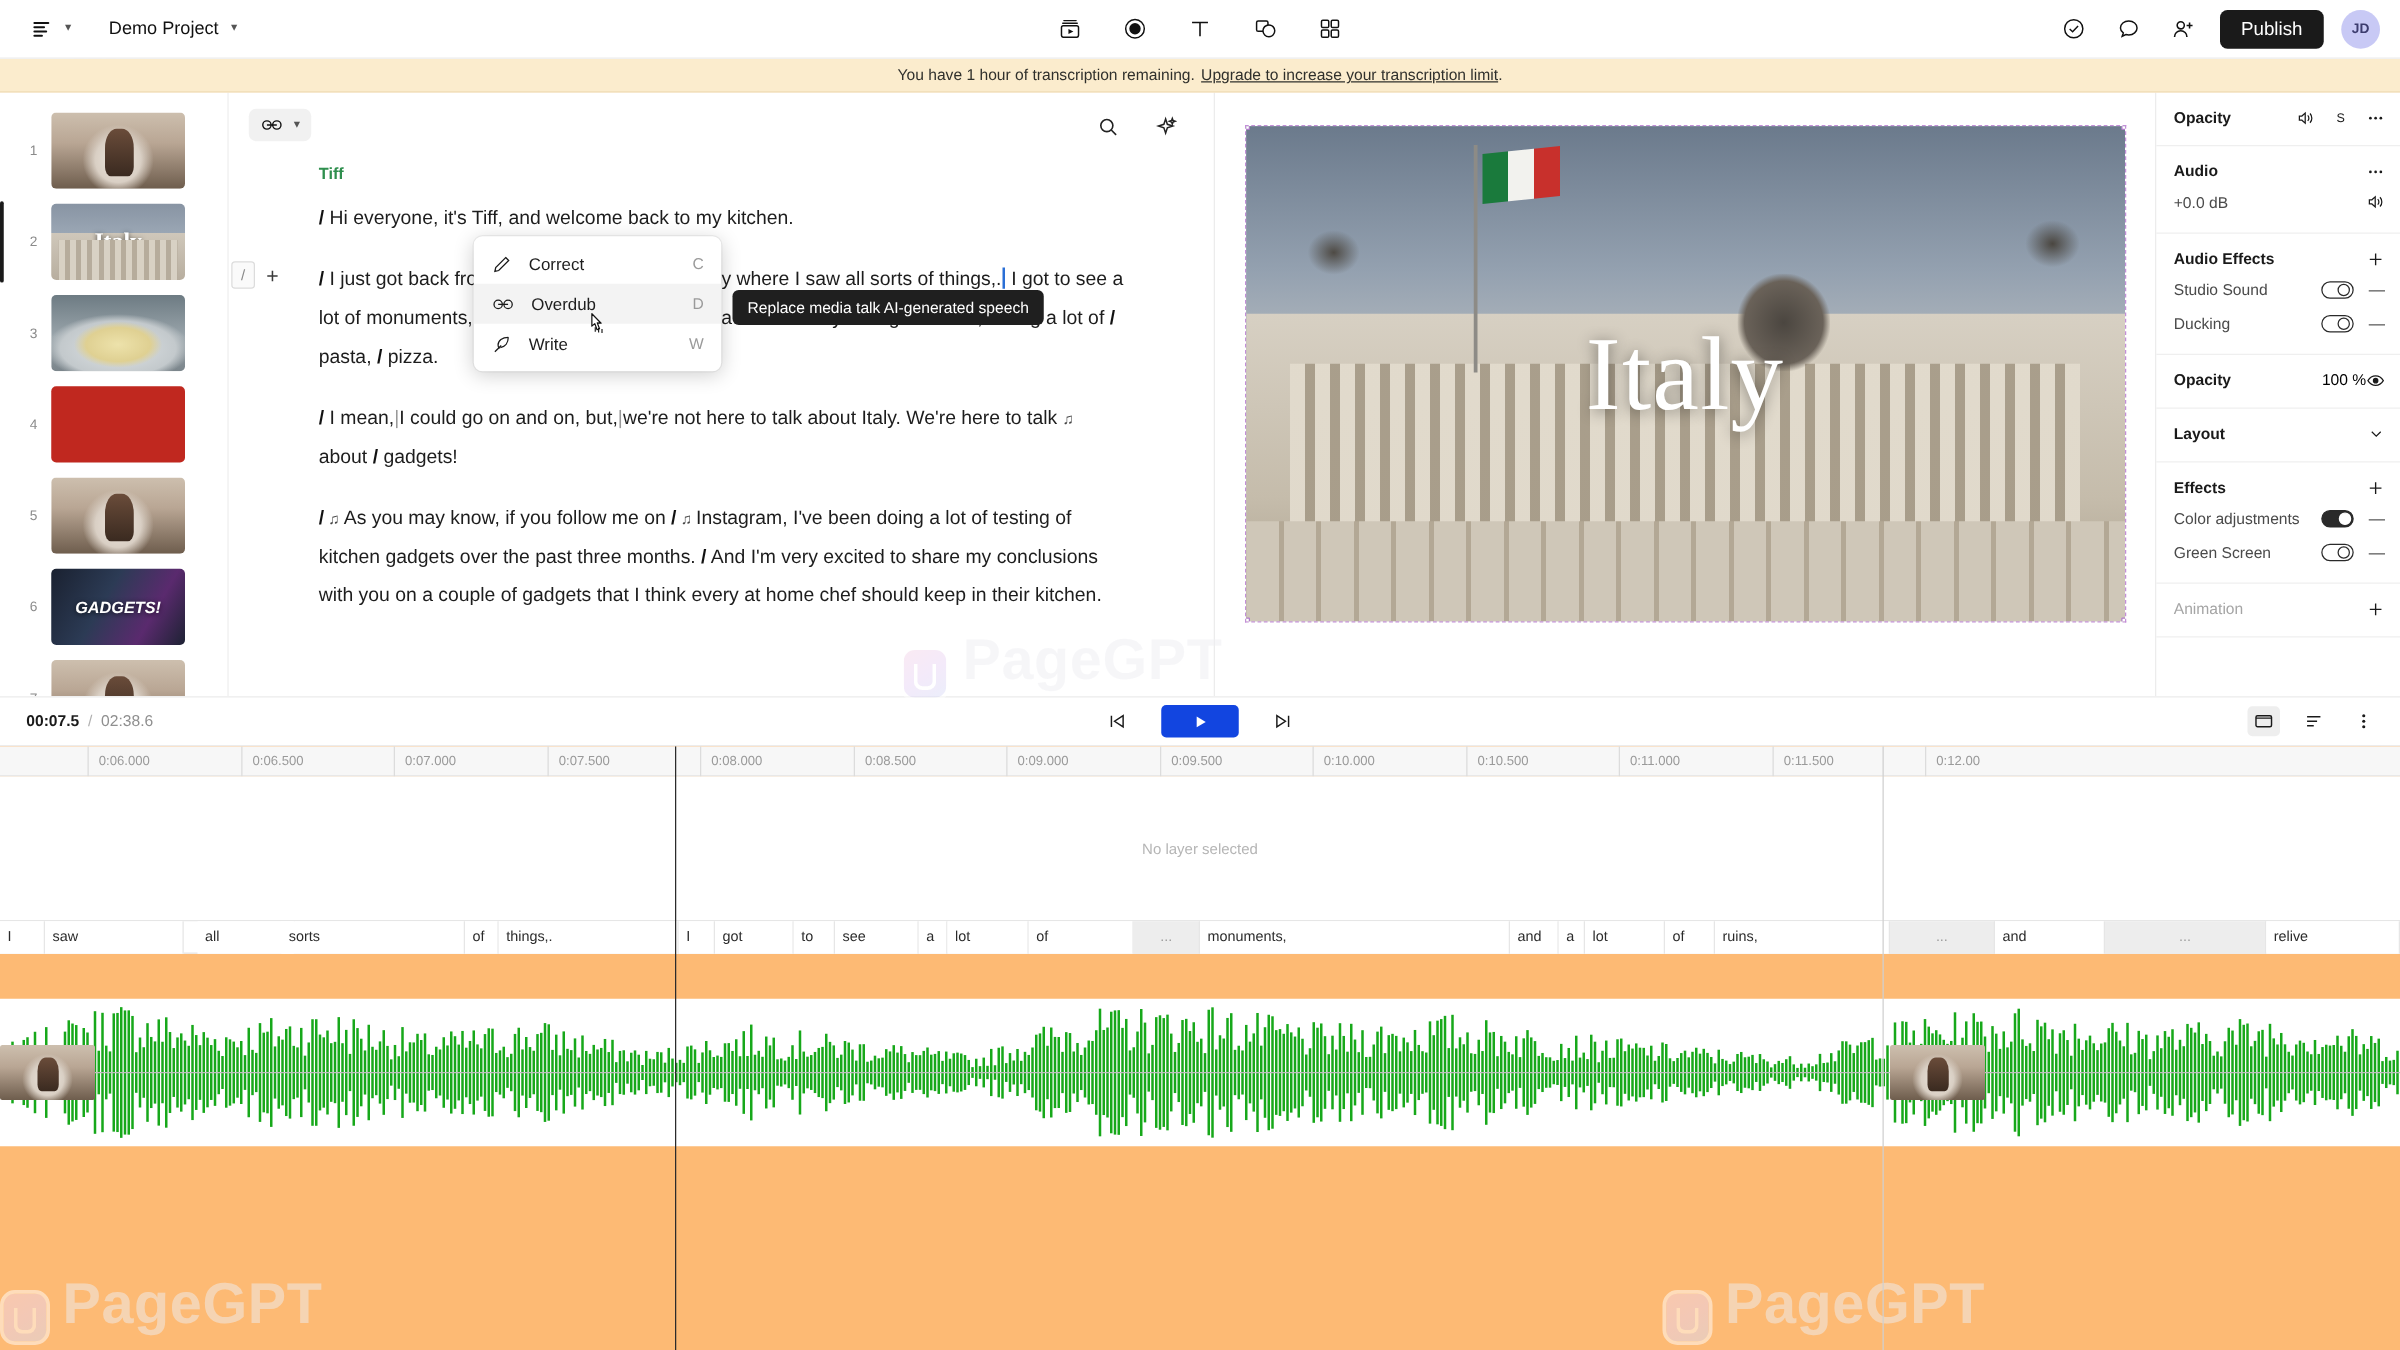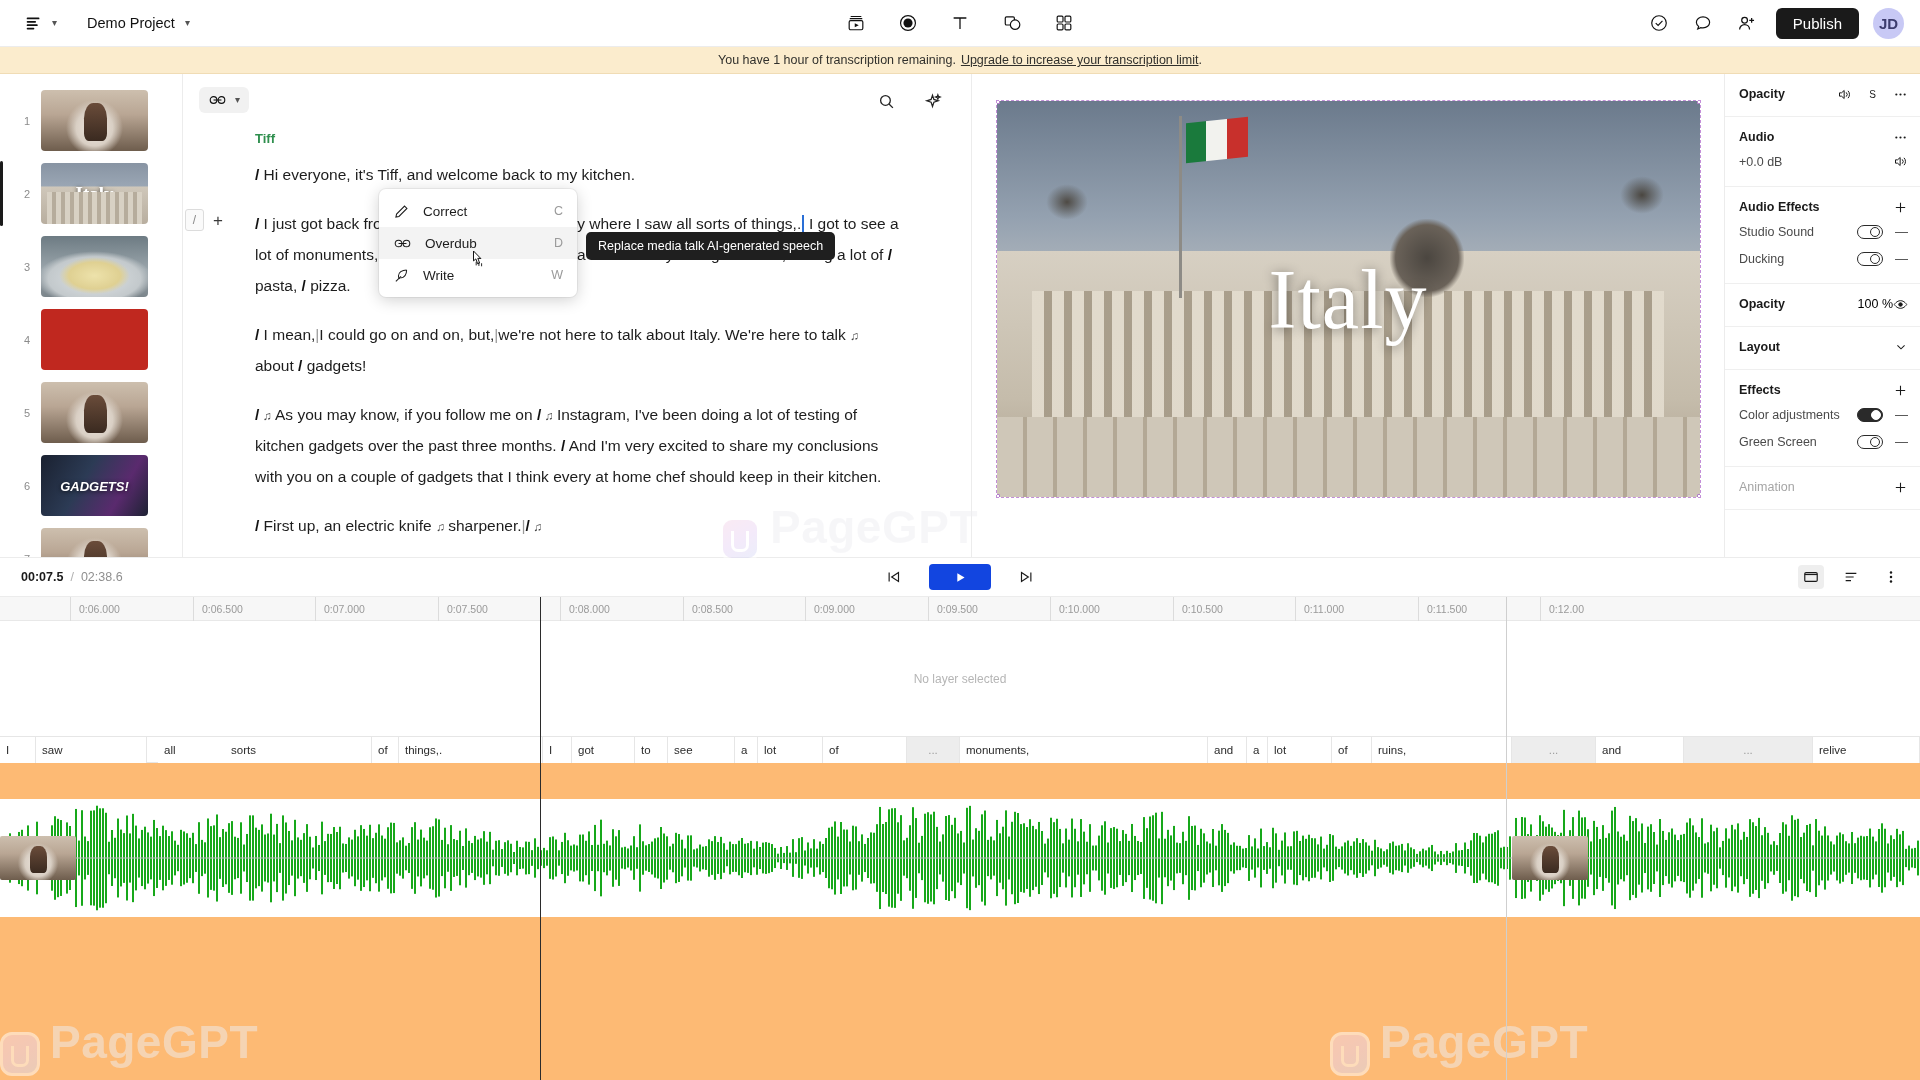--- a/index.html
+++ b/index.html
@@ -38,21 +38,21 @@
     margin-left: auto; display: flex; align-items: center; gap: 14px; padding-right: 16px;
   }
   .publish-btn {
     background: #1a1a1a; color: #fff; font-size: 15px;
     padding: 7px 17px; border-radius: 6px; border: none; cursor: pointer;
     font-family: inherit;
   }
   .avatar {
     width: 31px; height: 31px; border-radius: 50%;
     background: #c8c9f5; color: #3c3c6e;
-    font-size: 15px; font-weight: bold;
+    font-size: 11px; font-weight: bold;
     display: flex; align-items: center; justify-content: center; cursor: pointer;
   }
 
   
   .banner {
     height: 27px; flex: 0 0 27px;
     background: #fbeccd; border-bottom: 1px solid #f0dcb5;
     display: flex; align-items: center; justify-content: center;
     font-size: 12.5px; color: #30302c;
     position: relative; z-index: 35;
@@ -525,21 +525,20 @@
       <div class="tr-body">
         <div class="speaker">Tiff</div>
         <div id="paras">
             <div class="para"><span class="slash">/</span><span> Hi everyone, it's Tiff, and welcome back to my kitchen.</span></div>
             <div class="para"><span class="gutter">
                 <span class="slash-box">/</span>
                 <span class="plus">+</span>
               </span><span class="slash">/</span><span> I just got back from a two week long trip in Italy where I saw all sorts of things,.</span><span class="caret-mark"></span><span> I got to see a lot of monuments, and a lot of ruins,</span><span class="pipe">|</span><span>and relive a lot of history. Along with that, eating a lot of </span><span class="slash">/</span><span> pasta, </span><span class="slash">/</span><span> pizza.</span></div>
             <div class="para"><span class="slash">/</span><span> I mean,</span><span class="pipe">|</span><span>I could go on and on, but,</span><span class="pipe">|</span><span>we're not here to talk about Italy. We're here to talk </span><span class="note"> ♫ </span><span> about </span><span class="slash">/</span><span> gadgets!</span></div>
             <div class="para"><span class="slash">/</span><span class="note"> ♫ </span><span>  As you may know, if you follow me on </span><span class="slash">/</span><span class="note"> ♫ </span><span>  Instagram, I've been doing a lot of testing of kitchen gadgets over the past three months. </span><span class="slash">/</span><span> And I'm very excited to share my conclusions with you on a couple of gadgets that I think every at home chef should keep in their kitchen.</span></div>
-            <div class="para"><span class="slash">/</span><span> First up, an electric knife </span><span class="note"> ♫ </span><span>  sharpener.</span><span class="pipe">|</span><span class="slash">/</span><span class="note"> ♫ </span></div>
           </div>
       </div>
 
       <div class="menu">
         <div id="menu-items">
             <div class="menu-item">
               <span>
                 <svg width="17" height="17" viewBox="0 0 20 20" fill="none" stroke="#1a1a1a" stroke-width="1.2">
                   <path d="M13.6 3.6 L16.4 6.4 L7 15.8 L3.4 16.6 L4.2 13 Z"></path>
                 </svg>

